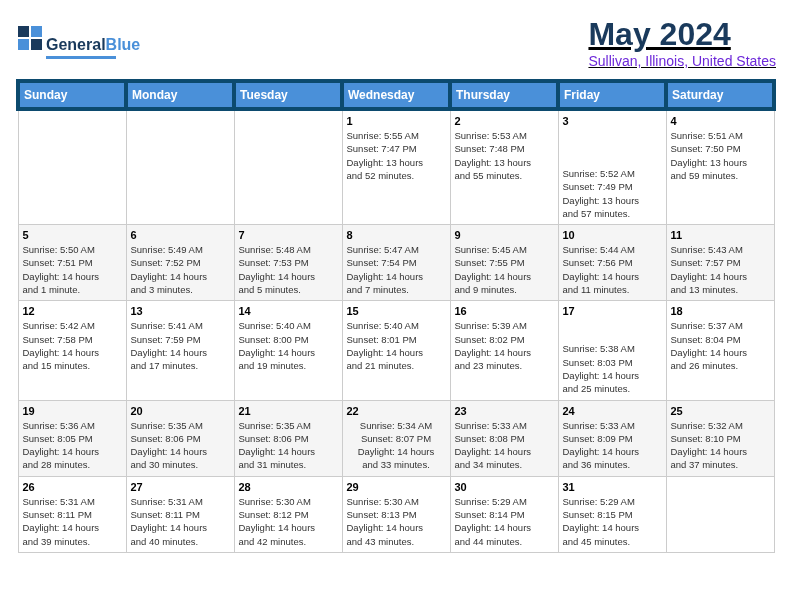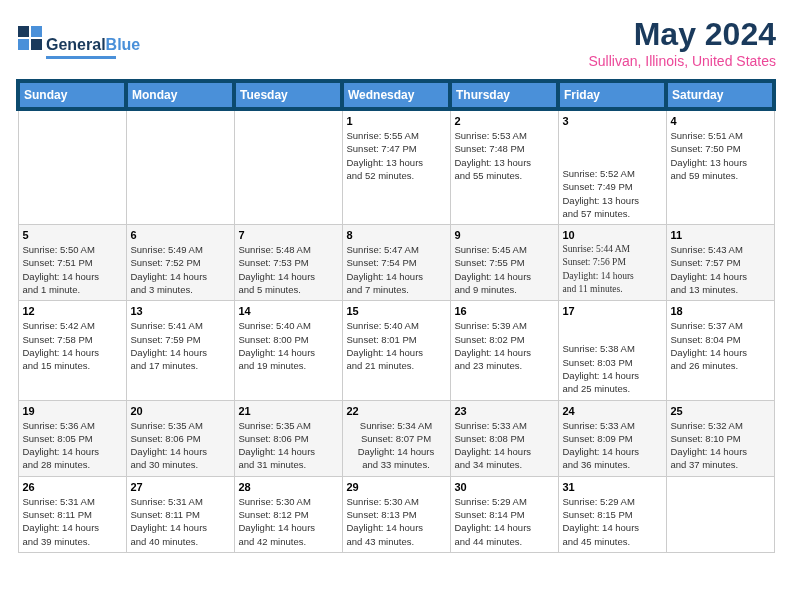--- a/index.html
+++ b/index.html
@@ -21,30 +21,30 @@
       flex-direction: column;
       align-items: flex-start;
     }
     .logo-line {
       width: 70px;
       height: 3px;
       background: #4a90d9;
       margin-top: 2px;
     }
     .title-block {
-      text-align: right;
+      text-decoration: underline;
     }
     .month-year {
       font-size: 32px;
       font-weight: bold;
       color: #1a3a5c;
     }
     .location {
       font-size: 14px;
-      color: #ec4899;
+      color: #6d28d9;
     }
     .calendar {
       width: 100%;
       border-collapse: collapse;
       font-size: 10px;
     }
     .calendar th {
       background: #4a90d9;
       color: #fff;
       padding: 5px 4px;
@@ -182,21 +182,21 @@
         </td>
         <td>
           <div class="day-number">9</div>
           <div class="day-info" style="white-space: pre-line;">Sunrise: 5:45 AM
 Sunset: 7:55 PM
 Daylight: 14 hours
 and 9 minutes.</div>
         </td>
         <td>
           <div class="day-number">10</div>
-          <div class="day-info" style="white-space: pre-line; font-family: Liberation Serif, serif;">Sunrise: 5:44 AM
+          <div class="day-info" style="white-space: pre-line;">Sunrise: 5:44 AM
 Sunset: 7:56 PM
 Daylight: 14 hours
 and 11 minutes.</div>
         </td>
         <td>
           <div class="day-number">11</div>
           <div class="day-info" style="white-space: pre-line;">Sunrise: 5:43 AM
 Sunset: 7:57 PM
 Daylight: 14 hours
 and 13 minutes.</div>

